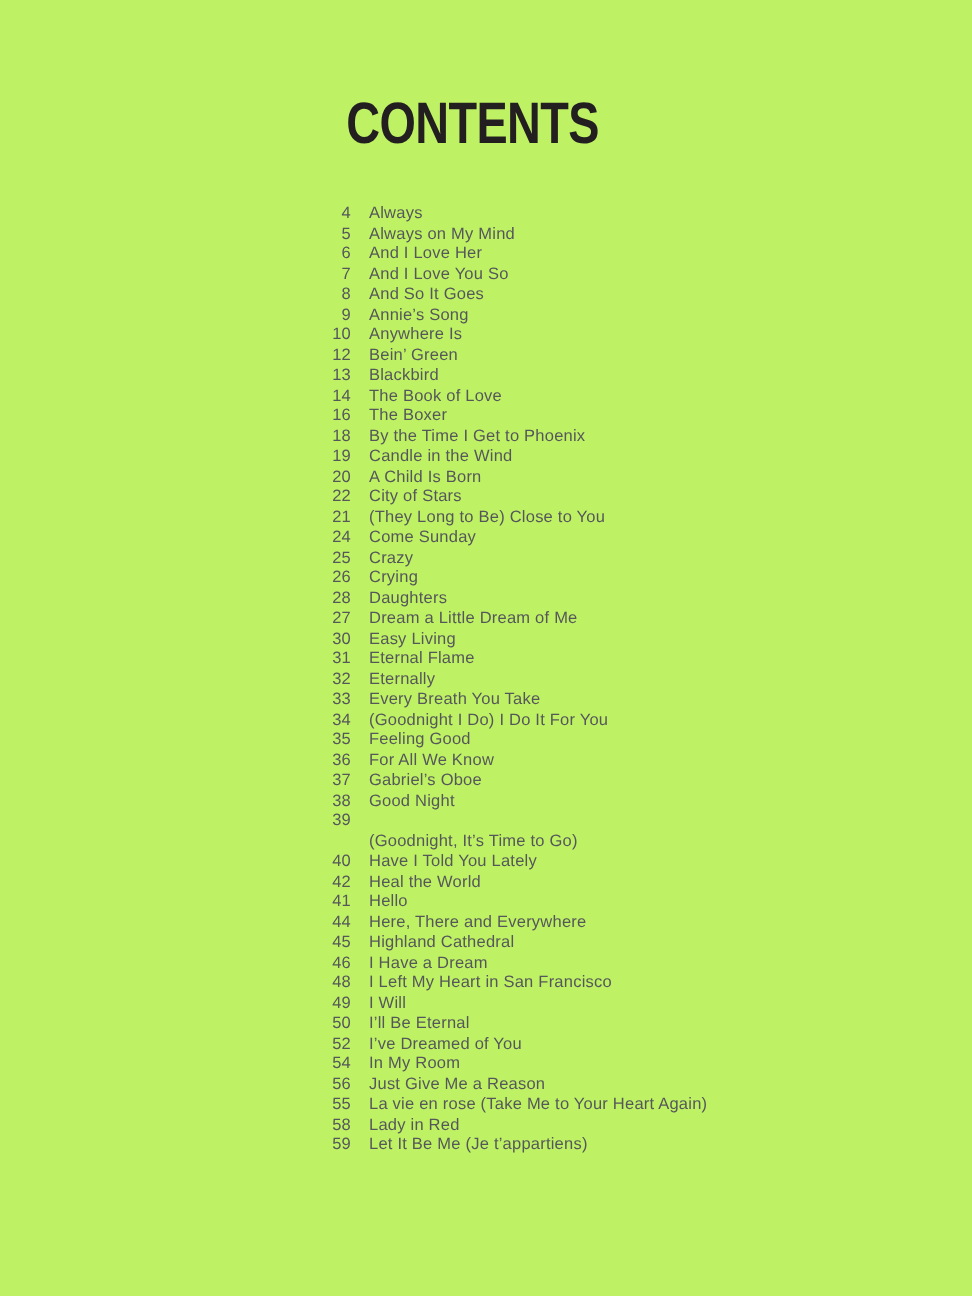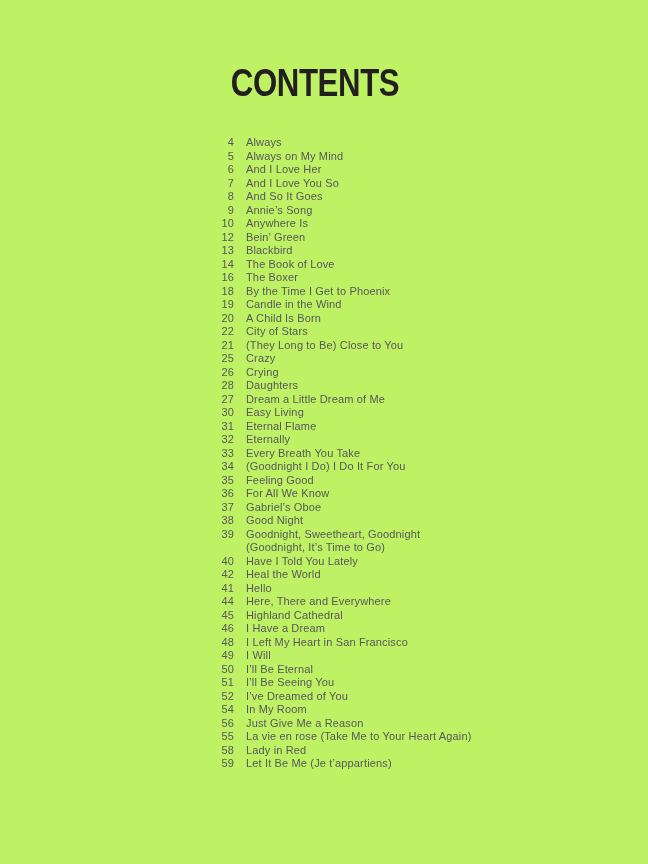--- a/index.html
+++ b/index.html
@@ -135,20 +135,24 @@
   <div class="toc-row">
     <span class="toc-num">22</span>
     <span class="toc-title">City of Stars</span>
   </div>
 
   <div class="toc-row">
     <span class="toc-num">21</span>
     <span class="toc-title">(They Long to Be) Close to You</span>
   </div>
 
+  <div class="toc-row">
+    <span class="toc-num">24</span>
+    <span class="toc-title">Come Sunday</span>
+  </div>
 
   <div class="toc-row">
     <span class="toc-num">25</span>
     <span class="toc-title">Crazy</span>
   </div>
 
   <div class="toc-row">
     <span class="toc-num">26</span>
     <span class="toc-title">Crying</span>
   </div>
@@ -203,21 +207,20 @@
     <span class="toc-title">Gabriel’s Oboe</span>
   </div>
 
   <div class="toc-row">
     <span class="toc-num">38</span>
     <span class="toc-title">Good Night</span>
   </div>
 
   <div class="toc-row">
     <span class="toc-num">39</span>
-    <span class="toc-title">Goodnight, Sweetheart, Goodnight</span>
   </div>
 
   <div class="toc-row">
     <span class="toc-num"></span>
     <span class="toc-title">(Goodnight, It’s Time to Go)</span>
   </div>
 
   <div class="toc-row">
     <span class="toc-num">40</span>
     <span class="toc-title">Have I Told You Lately</span>
@@ -256,24 +259,20 @@
   <div class="toc-row">
     <span class="toc-num">49</span>
     <span class="toc-title">I Will</span>
   </div>
 
   <div class="toc-row">
     <span class="toc-num">50</span>
     <span class="toc-title">I’ll Be Eternal</span>
   </div>
 
-  <div class="toc-row">
-    <span class="toc-num">51</span>
-    <span class="toc-title">I’ll Be Seeing You</span>
-  </div>
 
   <div class="toc-row">
     <span class="toc-num">52</span>
     <span class="toc-title">I’ve Dreamed of You</span>
   </div>
 
   <div class="toc-row">
     <span class="toc-num">54</span>
     <span class="toc-title">In My Room</span>
   </div>

